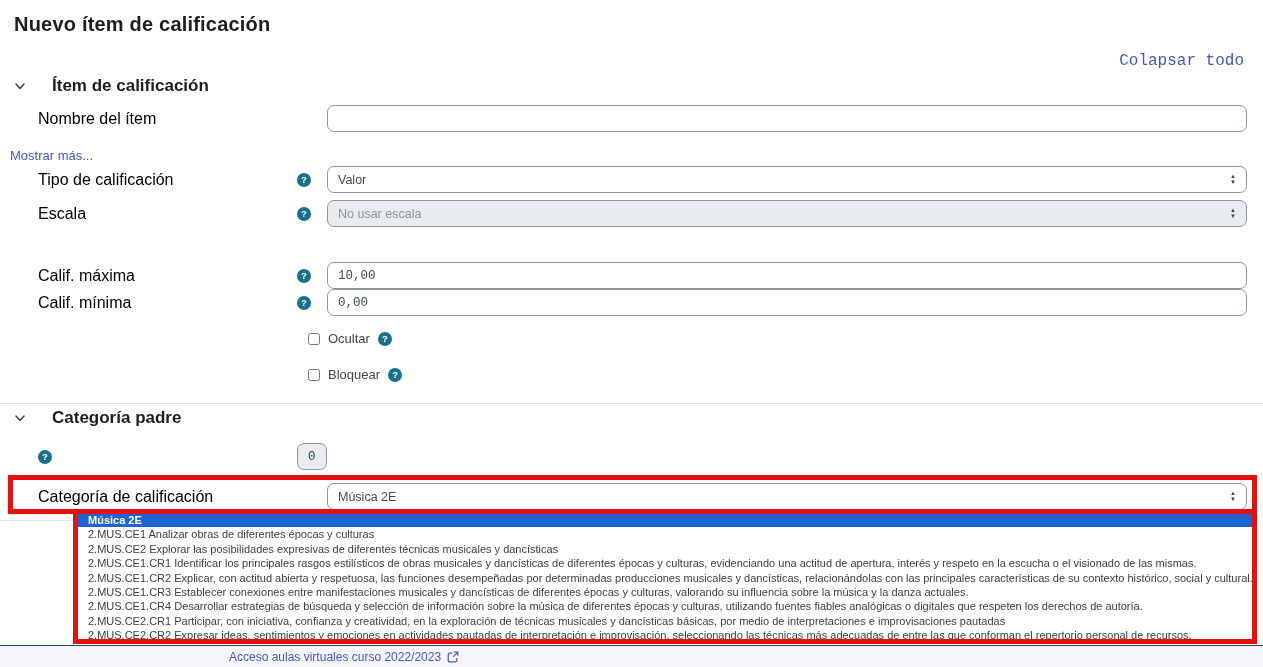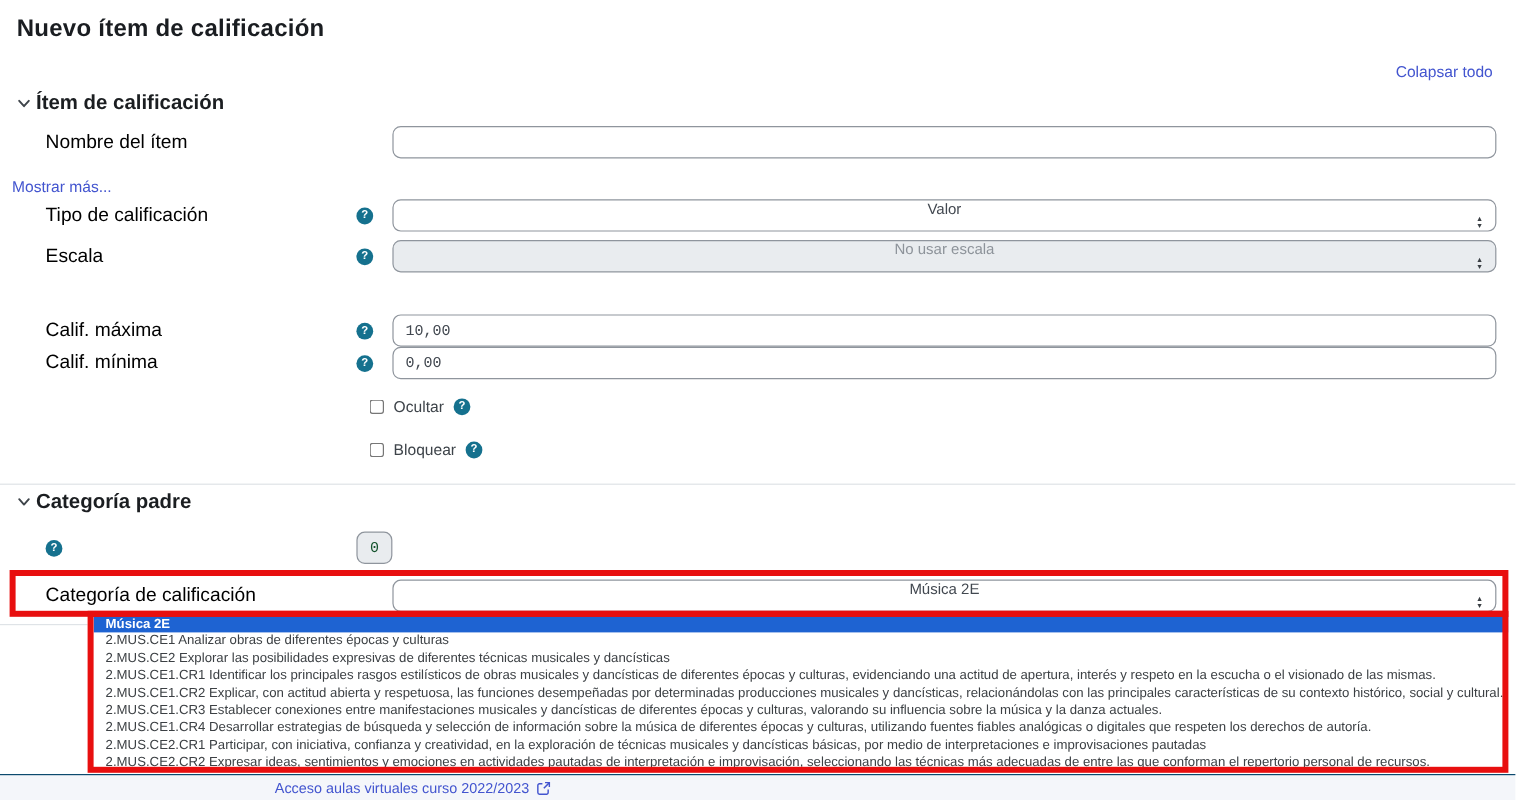--- a/index.html
+++ b/index.html
@@ -15,24 +15,24 @@
     background:#ffffff;
     font-family:"Liberation Sans","DejaVu Sans",sans-serif;
     font-size:13px;color:#3e444a;
   }
   .page-title{
     position:absolute;left:14px;top:13px;margin:0;
     font-size:20px;font-weight:700;color:#1a1d21;letter-spacing:.2px;
   }
   .collapse-all{
     position:absolute;top:52px;right:19px;
-    color:var(--link);font-size:13px;text-decoration:none;cursor:pointer;
+    color:var(--link);font-size:16px;text-decoration:none;cursor:pointer;font-family:Liberation Mono, monospace;
   }
   .section-header{
-    position:absolute;left:14px;display:flex;align-items:center;gap:4px;
+    position:absolute;left:14px;display:flex;align-items:center;gap:26px;
     font-size:17px;font-weight:700;color:#1b1e21;cursor:pointer;
   }
   .section-header .chev{display:inline-flex;width:12px;height:12px;}
   .sec1{top:76px;} .sec2{top:408px;}
   .frow{
     position:absolute;left:38px;right:16px;height:27px;
     display:grid;grid-template-columns:259px 30px 1fr;align-items:center;
   }
   .r-name{top:105px;} .r-type{top:166px;} .r-scale{top:200px;}
   .r-max{top:248px;margin-top:14px;} .r-min{top:289px;} .r-weight{top:443px;} .r-cat{top:483px;}
@@ -40,21 +40,21 @@
   .help{
     width:14px;height:14px;border-radius:50%;background:var(--help-bg);
     color:#fff;font-size:9.5px;font-weight:700;display:flex;align-items:center;
     justify-content:center;cursor:pointer;line-height:1;
   }
   .control{
     width:100%;height:27px;border:1px solid #8f959d;border-radius:7px;
     background:#fff;display:flex;align-items:center;padding:0 10px;
     font-size:12.5px;color:#424850;
   }
-  .control.sel{cursor:pointer;flex-direction:column;}
+  .control.sel{cursor:pointer;}
   .control.disabled{background:#e9ecef;color:#8d939a;}
   input.control{outline:none;font-family:Liberation Mono, monospace;}
   input.control:disabled{background:#e9ecef;color:#14532d;}
   .sel-arrows{
     margin-left:auto;display:flex;flex-direction:column;line-height:5px;
     font-size:6px;color:#3a3f44;gap:1px;
   }
   .show-more{
     position:absolute;left:10px;top:148px;color:var(--link);
     font-size:13px;text-decoration:none;cursor:pointer;

